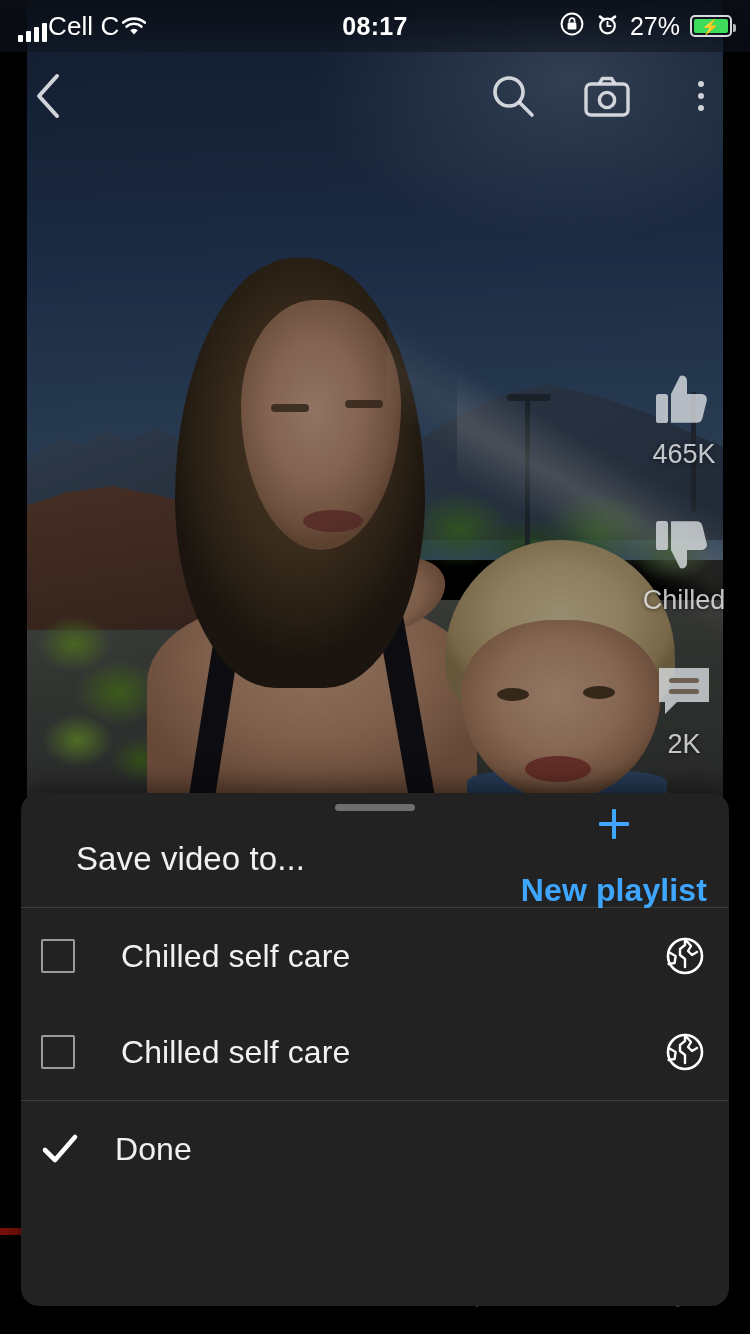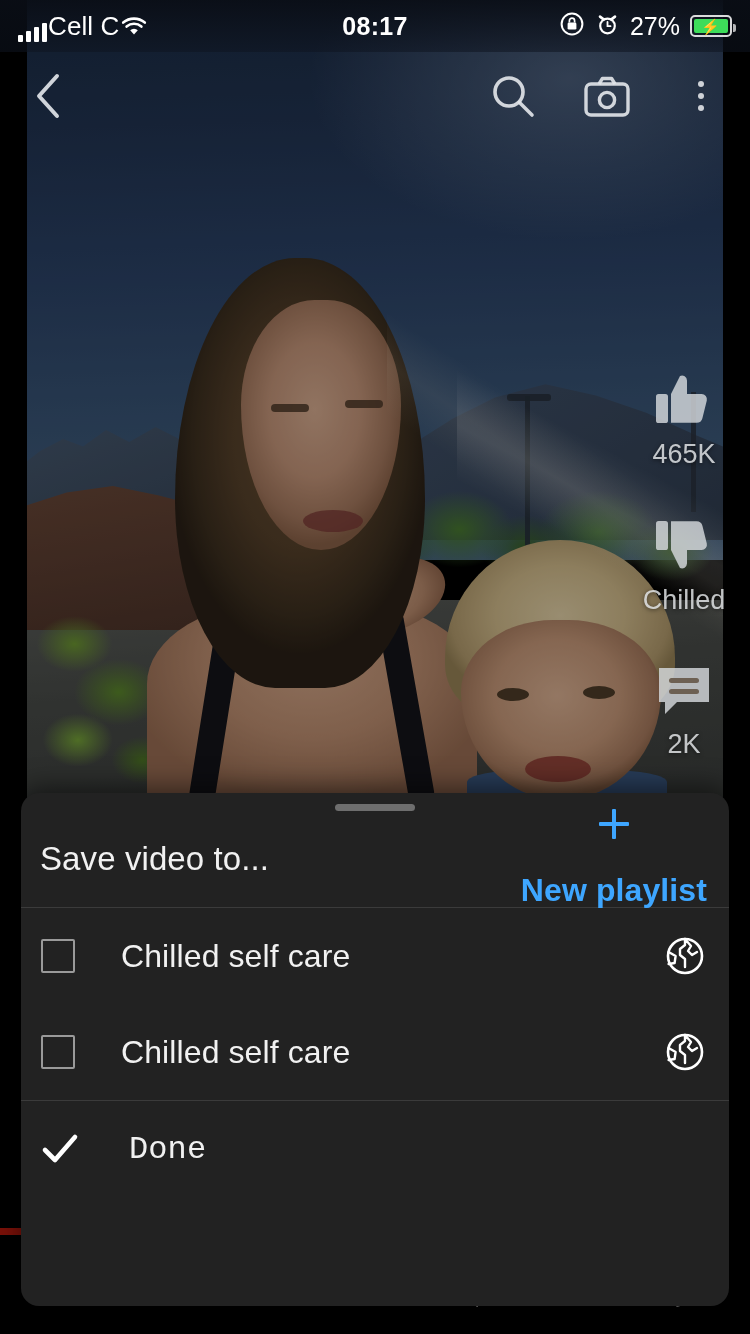--- a/index.html
+++ b/index.html
@@ -257,21 +257,21 @@
     background:#222222;
     border-radius:18px 18px 18px 18px;
     z-index:50; overflow:hidden;
     box-shadow:0 -6px 26px rgba(0,0,0,.5);
   }
   #drag-handle {
     width:80px; height:7px; border-radius:4px; background:#6e6e6e;
     margin:11px auto 0;
   }
   #sheet-header {
-    height:96px; display:flex; align-items:center; padding:0 20px 0 19px;
+    height:96px; display:flex; align-items:center; padding:0 20px 0 19px;margin-left:36px;
   }
   #sheet-title {
     font-size:33px; color:#f1f1f1; font-weight:400; letter-spacing:.1px;
   }
   #new-playlist-btn {
     margin-left:auto; display:flex; align-items:center; gap:33px;
     cursor:pointer; padding:6px 2px 6px 10px;flex-direction:column;
   }
   .plus-glyph {
     width:30px; height:30px; position:relative; flex:0 0 auto;
@@ -302,23 +302,22 @@
     letter-spacing:.1px; white-space:nowrap;
   }
   .vis-icon { margin-left:auto; width:44px; height:44px;
               display:flex; align-items:center; justify-content:center; }
 
   #done-row {
     height:96px; display:flex; align-items:center; padding:0 20px;
     cursor:pointer;
   }
   #done-label {
-    margin-left:50px; font-size:32px; color:#f1f1f1; font-weight:400;
+    margin-left:36px; font-size:32px; color:#f1f1f1; font-weight:400;
     letter-spacing:.1px;
-    font-family:Liberation Mono, monospace;
   }
   .check-glyph { width:38px; height:38px; flex:0 0 auto; }
 </style>
 </head>
 <body>
 
 <div id="screen">
 
   <div id="video-stage">
     <div id="video-frame">

